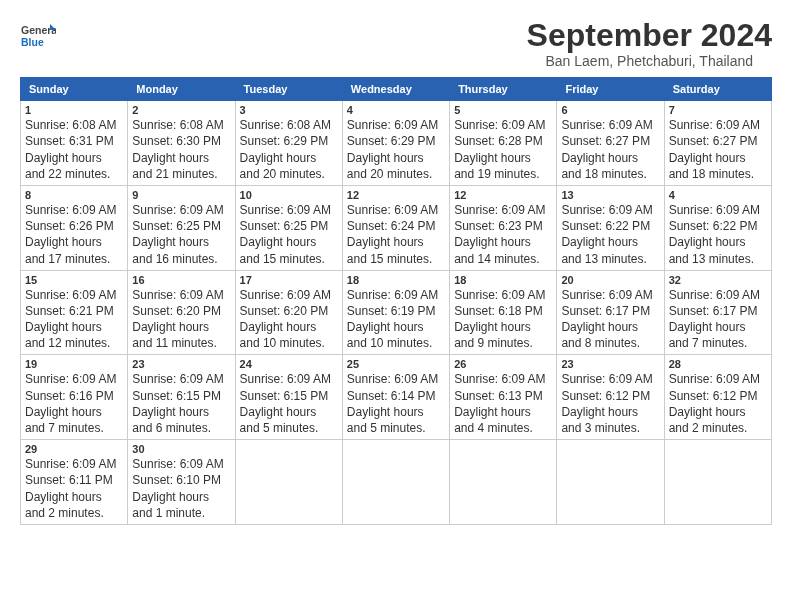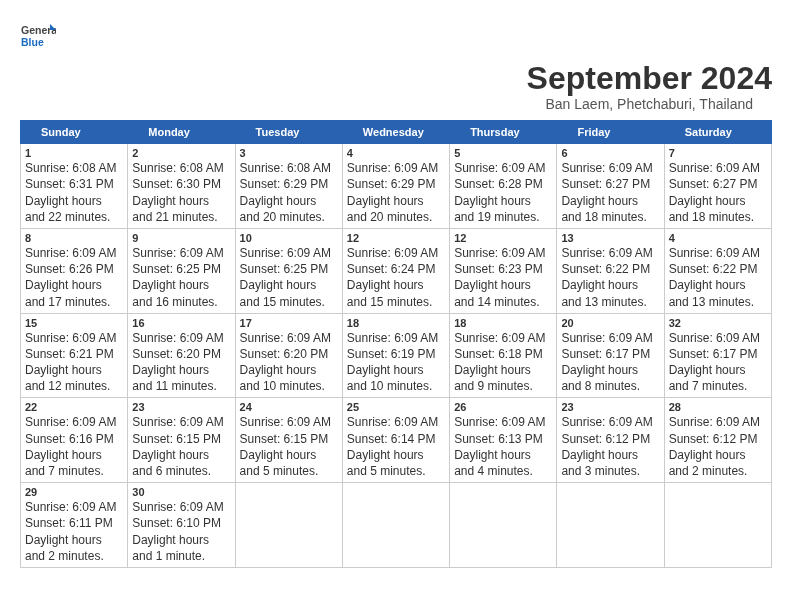--- a/index.html
+++ b/index.html
@@ -22,21 +22,20 @@
       justify-content: space-between;
       margin-bottom: 8px;
     }
     .logo {
       display: flex;
       align-items: center;
       gap: 2px;
     }
     .title-area {
       text-align: right;
-      margin-top: 43px;
     }
     .month-title {
       font-size: 32px;
       font-weight: bold;
       color: #333;
       line-height: 1.1;
     }
     .location-title {
       font-size: 14px;
       color: #555;
@@ -45,21 +44,21 @@
     .calendar {
       width: 100%;
       border-collapse: collapse;
       table-layout: fixed;
     }
     .calendar thead th {
       background: #2962b0;
       color: #fff;
       font-size: 11px;
       font-weight: bold;
-      padding: 5px 20px;
+      padding: 5px 8px;
       text-align: left;
       border: 1px solid #2962b0;
     }
     .calendar tbody td {
       vertical-align: top;
       border: 1px solid #ccc;
       padding: 3px 4px;
       font-size: 8.5px;
       color: #333;
       height: 80px;
@@ -304,21 +303,21 @@
         <div class="cell-content">
           Sunrise: 6:09 AM<br>
           Sunset: 6:17 PM<br>
           Daylight hours<br>
           and 7 minutes.
         </div>
       </td>
         </tr>
         <tr>
           <td>
-        <span class="day-num">22</span>
+        <span class="day-num">19</span>
         <div class="cell-content">
           Sunrise: 6:09 AM<br>
           Sunset: 6:16 PM<br>
           Daylight hours<br>
           and 7 minutes.
         </div>
       </td>
           <td>
         <span class="day-num">23</span>
         <div class="cell-content">

